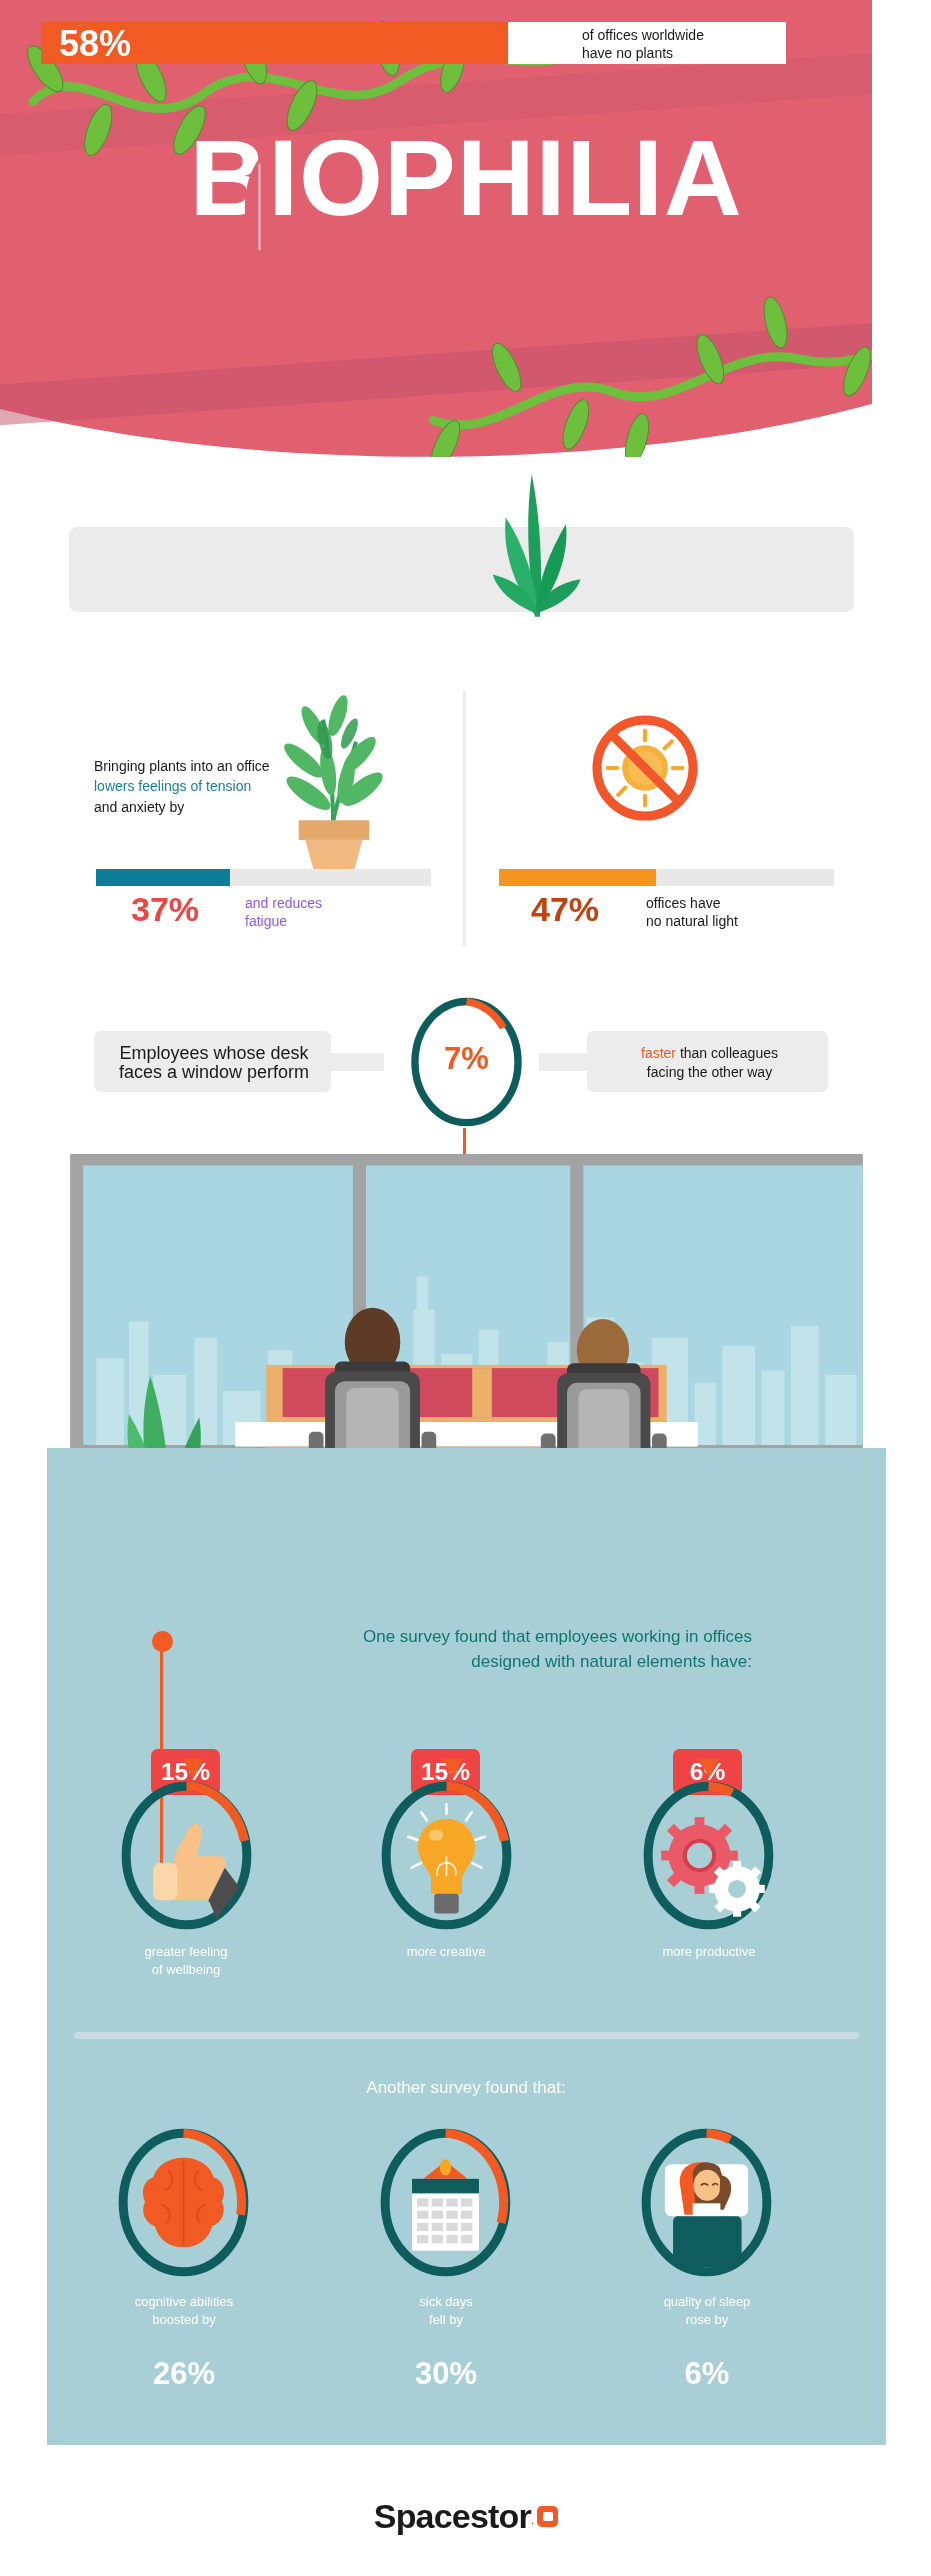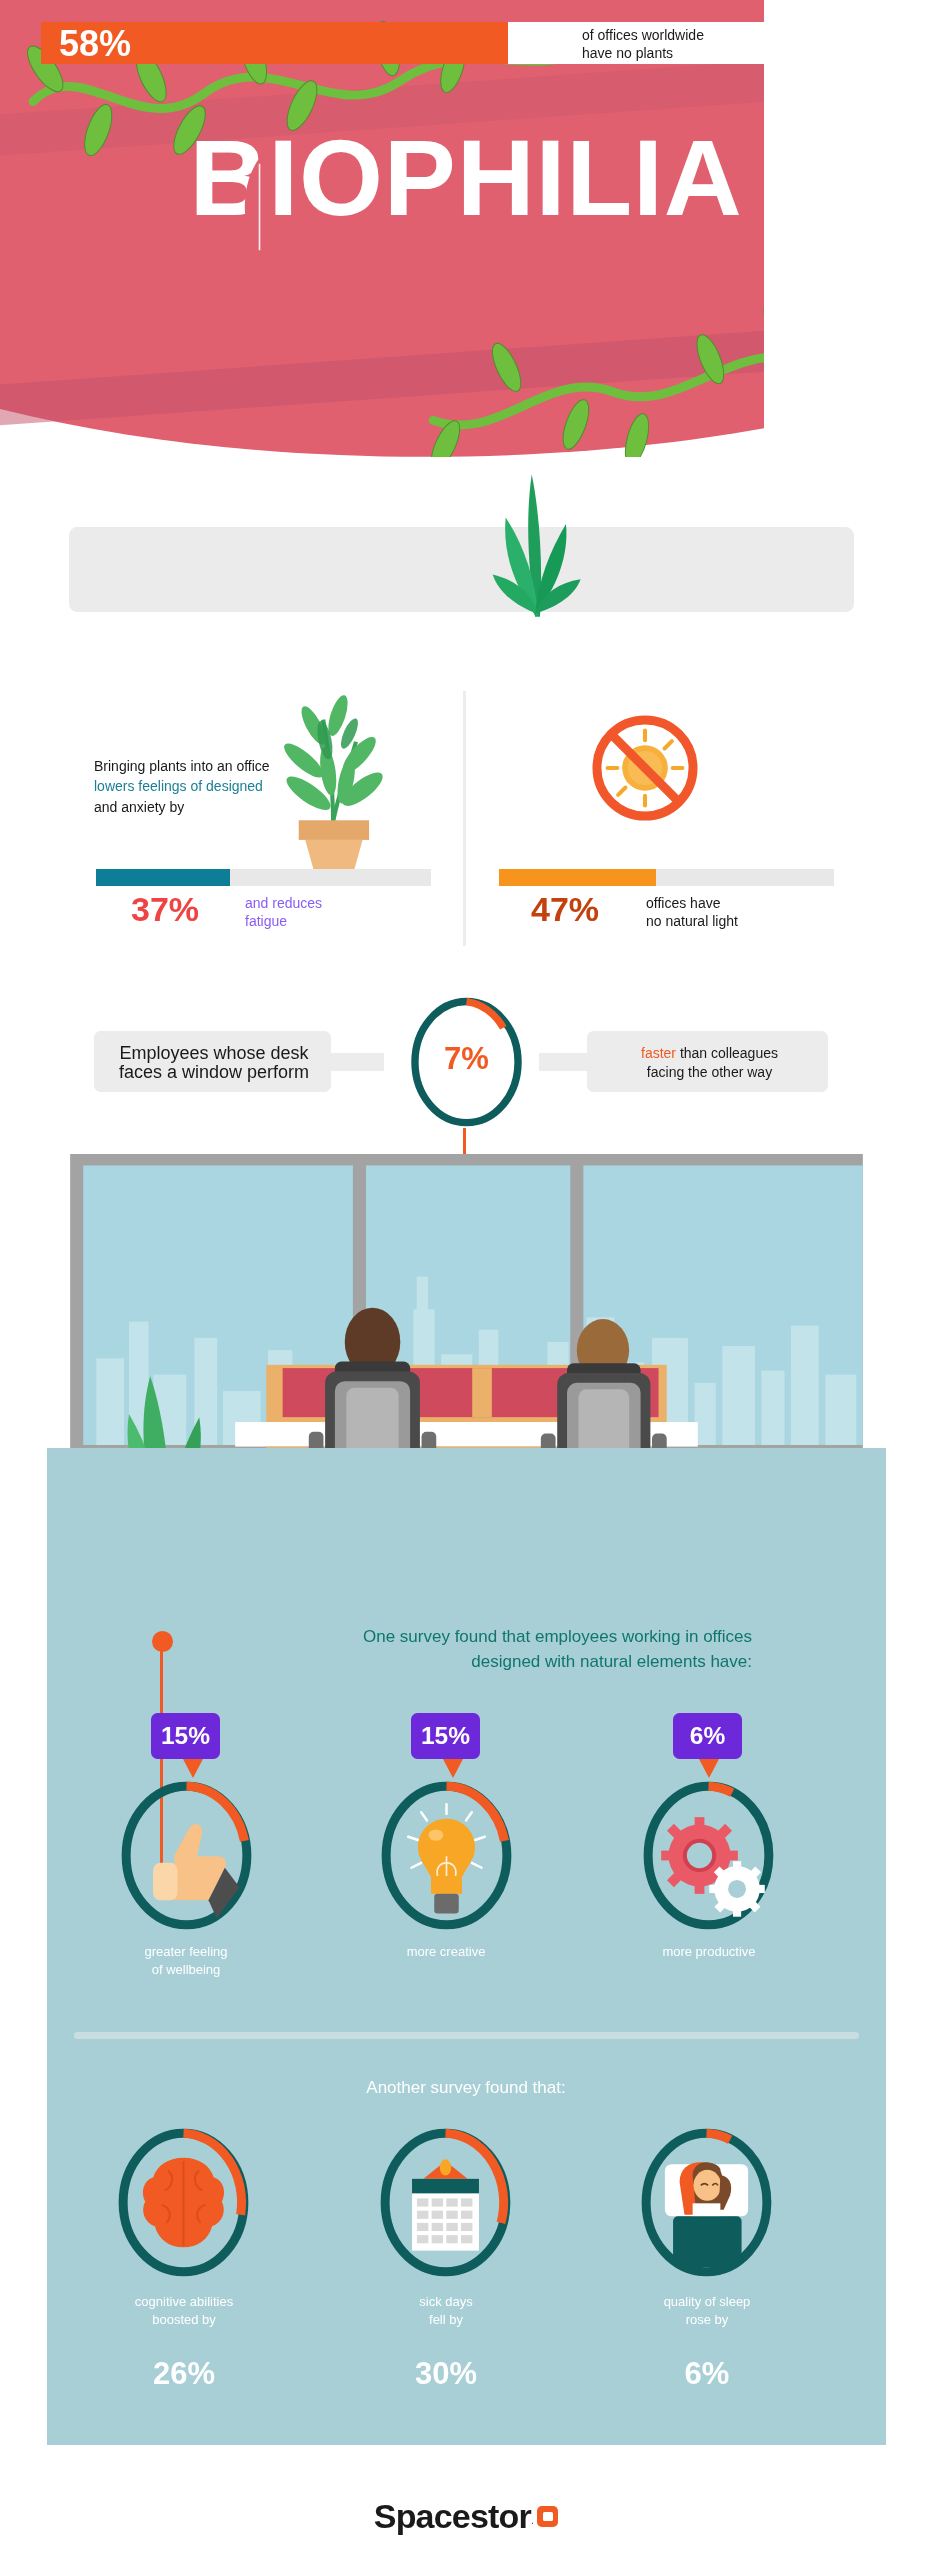--- a/index.html
+++ b/index.html
@@ -5,21 +5,21 @@
   html,body{margin:0;padding:0;}
   body{
     width:932px;height:2576px;
     background:#ffffff;
     font-family:"Liberation Sans", sans-serif;
     overflow:hidden;
     position:relative;
   }
   
   .header{
-    position:absolute;left:0;top:0;width:764px;height:458px;overflow:hidden;
+    position:absolute;left:0;top:0;width:872px;height:458px;overflow:hidden;
   }
   .header-bg{position:absolute;left:0;top:0;width:932px;height:458px;}
   .header-title{
     position:absolute;left:0;top:124px;width:932px;
     text-align:center;
     color:#ffffff;
     font-size:108px;
     font-weight:bold;
     letter-spacing:0.8px;
     line-height:1;
@@ -64,22 +64,22 @@
   .conn7-dot{position:absolute;left:456px;top:1277px;width:18px;height:23px;border-radius:50%;background:#f15a22;}
   
   .office{position:absolute;left:47px;top:1154px;width:839px;height:474px;}
   .bluepanel{position:absolute;left:47px;top:1448px;width:839px;height:997px;background:#a8cfd6;}
   
   .plantline{position:absolute;left:160px;top:1639px;width:3.3px;height:248px;background:#f15a22;}
   .plantline-h{position:absolute;left:160px;top:1884px;width:49px;height:3.3px;background:#f15a22;}
   .plantdot{position:absolute;left:152px;top:1631px;width:21px;height:21px;border-radius:50%;background:#f15a22;}
   
   .survey1-title{position:absolute;left:180px;top:1625px;width:572px;text-align:right;color:#0f766e;font-size:17px;line-height:24.5px;}
-  .bubble{position:absolute;width:69px;height:46px;background:#6d28d9;border-radius:6.5px;color:#fff;
-     font-size:24.5px;font-weight:bold;text-align:center;line-height:46px;}
+  .bubble{position:absolute;width:69px;height:46px;background:#ef4444;border-radius:6.5px;color:#fff;
+     font-size:24.5px;font-weight:bold;text-align:center;line-height:46px;margin-top:36px;}
   .bubble-tail{position:absolute;width:0;height:0;border-left:10.6px solid transparent;border-right:10.6px solid transparent;border-top:19.6px solid #f15a22;}
   .caption{position:absolute;width:180px;text-align:center;color:#ffffff;font-size:13px;line-height:18px;}
   .bignum{position:absolute;width:180px;text-align:center;color:#ffffff;font-size:31px;line-height:34px;font-weight:bold;}
   .hr-light{position:absolute;left:74px;top:2032px;width:785px;height:6.5px;background:#c8dde2;border-radius:3.3px;}
   .survey2-title{position:absolute;left:180px;top:2076px;width:572px;text-align:center;color:#ffffff;font-size:17px;line-height:24.5px;}
   
   .footer{position:absolute;left:0;top:2445px;width:932px;height:131px;background:#ffffff;}
   .logo{position:absolute;left:0;top:2497px;width:932px;text-align:center;}
   .logo-text{font-size:34px;font-weight:bold;color:#1a1a1a;letter-spacing:-0.8px;vertical-align:middle;}
   .logo-sq{display:inline-block;width:21px;height:21px;background:#f15a22;border-radius:4.9px;vertical-align:middle;margin-left:3.3px;position:relative;}
@@ -145,21 +145,21 @@
     <path d="M70,178 C44,140 30,100 34,58 C56,92 70,132 74,178 Z" fill="#2ab06a"></path>
     <path d="M70,178 C96,145 112,105 108,66 C88,100 74,135 70,178 Z" fill="#169a56"></path>
     <path d="M72,176 C50,168 26,152 18,128 C44,134 66,150 74,176 Z" fill="#23a962"></path>
     <path d="M70,176 C92,170 118,156 126,134 C100,138 78,152 70,176 Z" fill="#1d9c5b"></path>
   </g>
 </svg>
 
 <div class="vdivider"></div>
 
 <div class="p37-text">
-  Bringing plants into an office <span class="hl">lowers feelings of designed</span> and anxiety by
+  Bringing plants into an office <span class="hl">lowers feelings of tension</span> and anxiety by
 </div>
 <svg class="plant37" viewBox="0 0 145 220">
   <g stroke="#3aa35a" stroke-width="5" fill="none">
     <path d="M72,160 C72,110 66,70 60,35"></path>
     <path d="M72,160 C80,120 92,90 100,62"></path>
   </g>
   <g fill="#52b765">
     <ellipse cx="48" cy="42" rx="9" ry="26" transform="rotate(-28 48 42)"></ellipse>
     <ellipse cx="78" cy="30" rx="9" ry="26" transform="rotate(18 78 30)"></ellipse>
     <ellipse cx="36" cy="85" rx="10" ry="30" transform="rotate(-50 36 85)"></ellipse>

